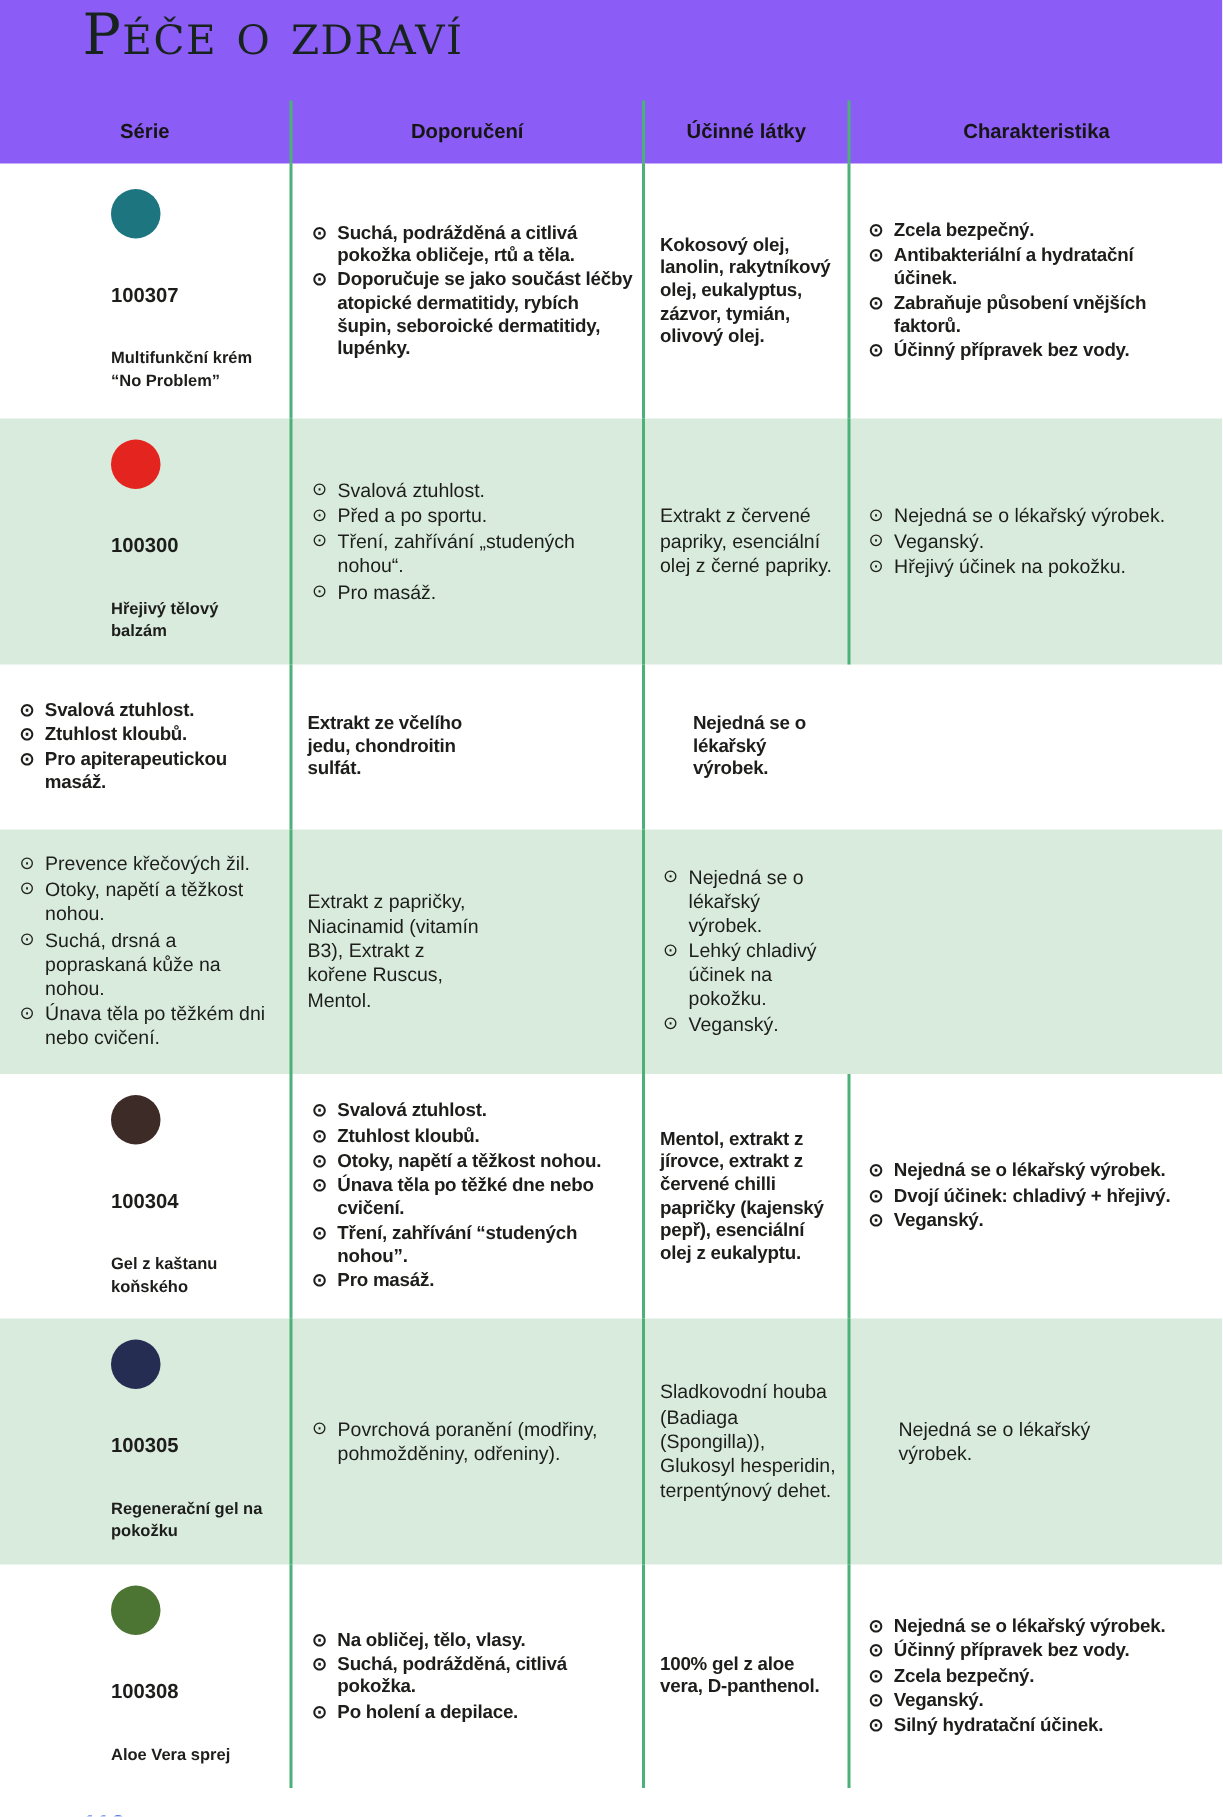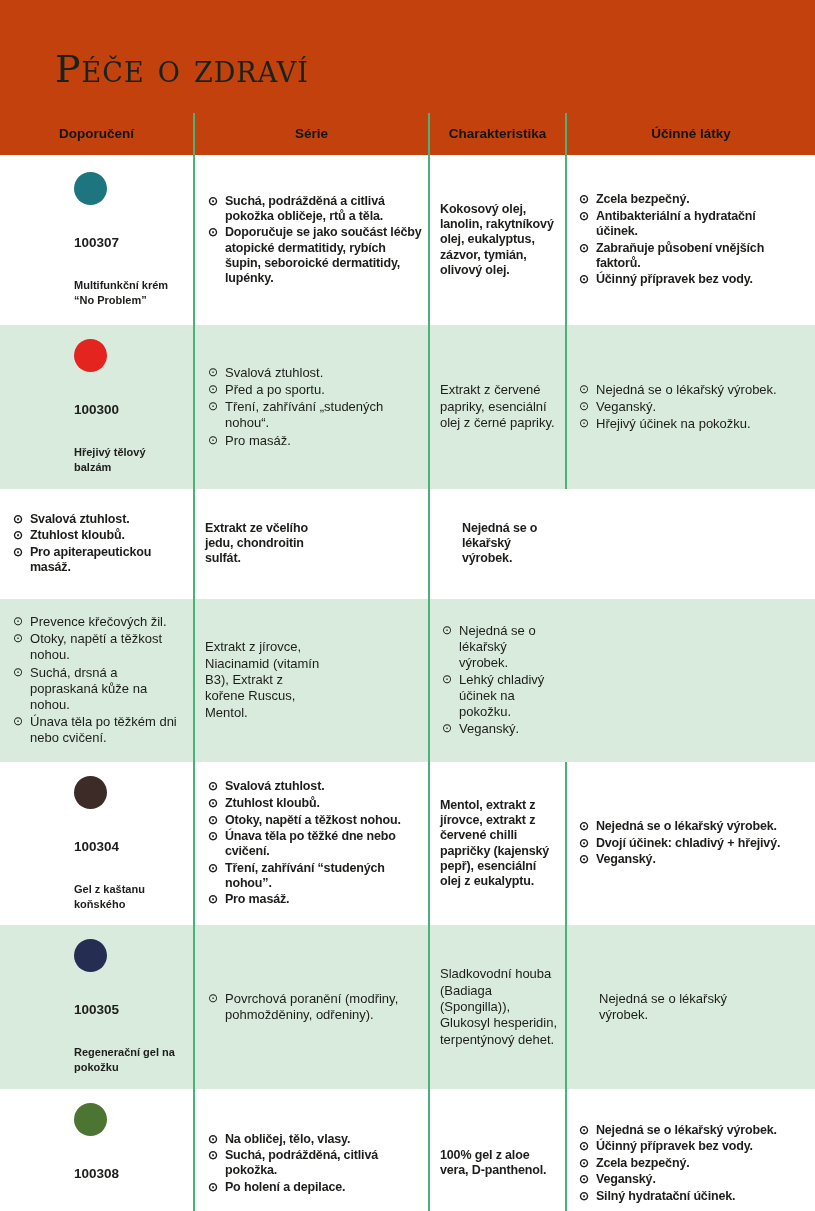--- a/index.html
+++ b/index.html
@@ -5,21 +5,21 @@
   html,body{margin:0;padding:0;background:#ffffff;}
   .page{
     position:relative;
     width:815px;height:1211px;
     background:#ffffff;
     font-family:"Liberation Sans", sans-serif;
     color:#1d1d1b;
     overflow:hidden;
   }
   
-  .header{background:#c2410c;padding-top:46px;}
+  .header{background:#8b5cf6;}
   .title{
     margin:0 0 0 55px;
     font-family:"DejaVu Serif","Liberation Serif",serif;
     font-variant:small-caps;
     font-weight:400;
     font-size:38px;
     line-height:46px;
     letter-spacing:1px;
     color:#17241e;
   }
@@ -77,24 +77,24 @@
   }
 </style>
 </head>
 <body>
 
 <div class="page">
 
   <header class="header">
     <h1 class="title">Péče o zdraví</h1>
     <div class="col-headers">
+      <div class="col-header">Série</div>
       <div class="col-header">Doporučení</div>
-      <div class="col-header">Série</div>
+      <div class="col-header">Účinné látky</div>
       <div class="col-header">Charakteristika</div>
-      <div class="col-header">Účinné látky</div>
     </div>
   </header>
 
   <div id="table-body">
       <div class="row heavy" style="min-height: 170px;">
     <div class="cell serie-cell">
       <span class="dot" style="background: rgb(29, 117, 128);"></span>
       <div class="pcode">100307</div>
       <div class="pname">Multifunkční krém “No Problem”</div>
     </div>
@@ -219,21 +219,21 @@
               <span class="bullet-icon">⊙</span>
               <span>Suchá, drsná a popraskaná kůže na nohou.</span>
             </li>
             <li>
               <span class="bullet-icon">⊙</span>
               <span>Únava těla po těžkém dni nebo cvičení.</span>
             </li>
           </ul>
     </div>
     <div class="cell ing-cell">
-      <div class="ing">Extrakt z jírovce, Niacinamid (vitamín B3), Extrakt z kořene Ruscus, Mentol.</div>
+      <div class="ing">Extrakt z papričky, Niacinamid (vitamín B3), Extrakt z kořene Ruscus, Mentol.</div>
     </div>
     <div class="cell char-cell">
           <ul class="bullets">
             <li>
               <span class="bullet-icon">⊙</span>
               <span>Nejedná se o lékařský výrobek.</span>
             </li>
             <li>
               <span class="bullet-icon">⊙</span>
               <span>Lehký chladivý účinek na pokožku.</span>

